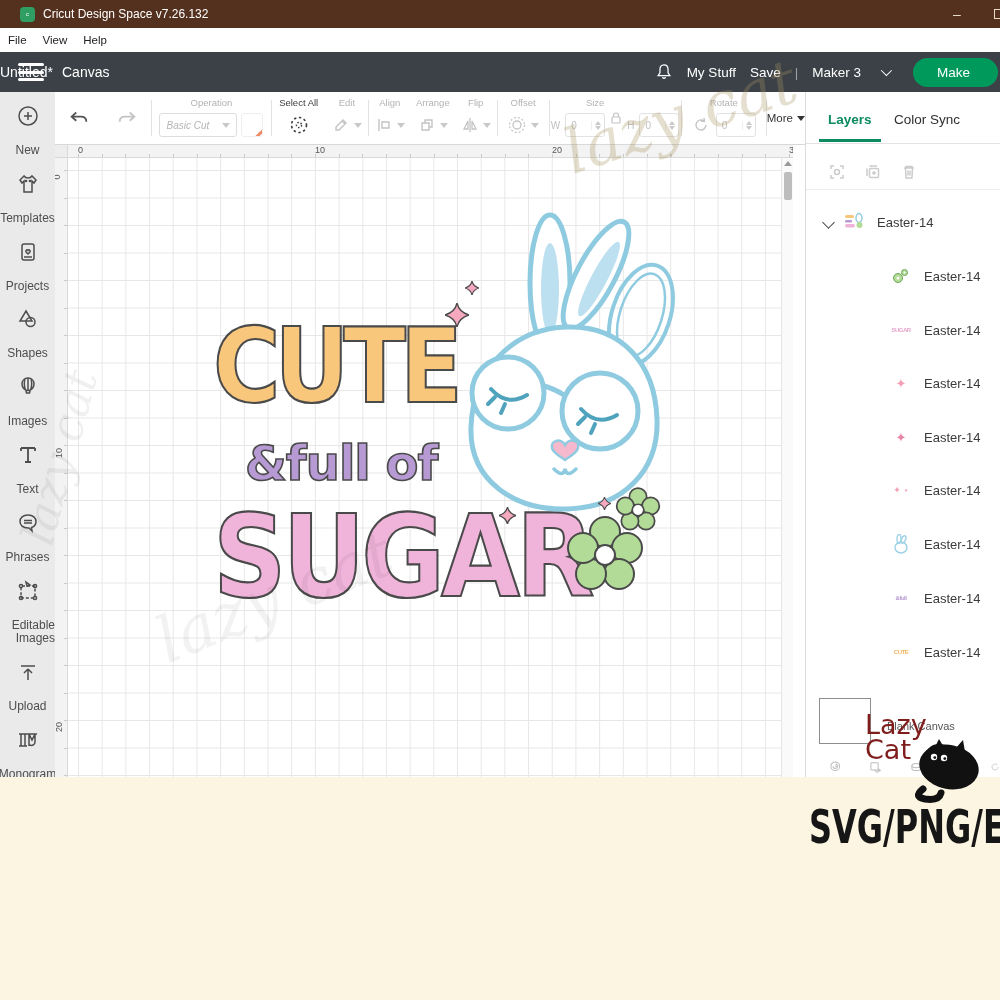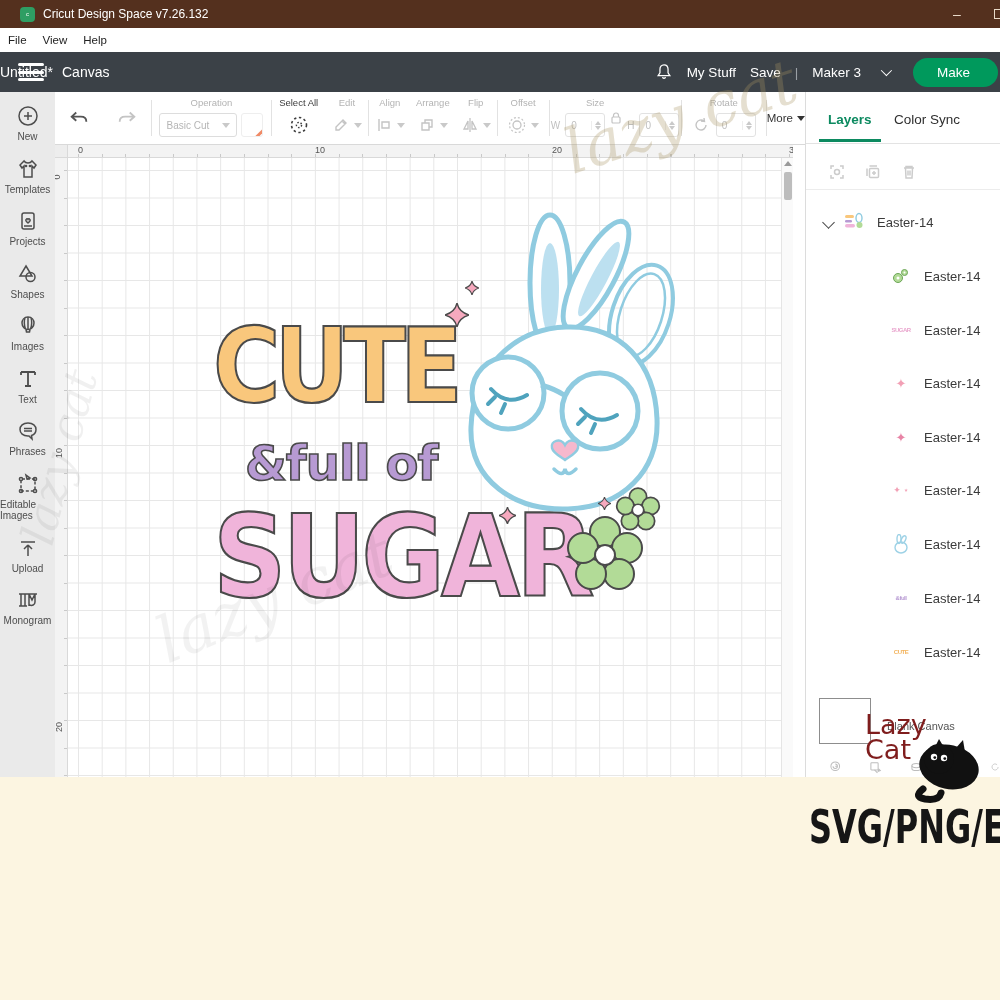--- a/index.html
+++ b/index.html
@@ -32,37 +32,37 @@
   .chev { display:inline-block; width:8px; height:8px; border-right:1.8px solid #fff; border-bottom:1.8px solid #fff; transform:rotate(45deg) translateY(-2px); margin-left:6px; }
 
   
   .toolbar { position:absolute; left:55px; top:92px; width:750px; height:53px; background:#fff; border-bottom:1px solid #d9d9d9; display:flex; align-items:stretch; }
   .tgrp { position:relative; display:flex; align-items:center; }
   .tdiv { width:1px; background:#e2e2e2; margin:8px 0; }
   .tlabel { position:absolute; top:5px; left:0; right:0; text-align:center; font-size:9.5px; color:#b3b3b3; white-space:nowrap; }
   .tlabel.dark { color:#3c3c3c; }
   .ticon-row { display:flex; align-items:center; gap:4px; margin-top:14px; }
   .dd-caret { width:0; height:0; border-left:4px solid transparent; border-right:4px solid transparent; border-top:5px solid #c9c9c9; }
-  .op-select { width:78px; height:24px; border:1px solid #ddd; border-radius:3px; font-size:10px; color:#b5b5b5; display:flex; align-items:center; justify-content:space-between; padding:10px 6px; }
+  .op-select { width:78px; height:24px; border:1px solid #ddd; border-radius:3px; font-size:10px; color:#b5b5b5; display:flex; align-items:center; justify-content:space-between; padding:10px 6px;font-style:italic; }
   .op-swatch { width:22px; height:24px; border:1px solid #eee; border-radius:3px; position:relative; overflow:hidden; }
   .op-swatch i { position:absolute; left:-4px; top:20px; width:40px; height:3px; background:#F08A66; transform:rotate(-45deg); }
   .numfield { width:40px; height:24px; border:1px solid #e2e2e2; border-radius:3px; display:flex; align-items:center; }
   .numfield .val { flex:1; font-size:10px; color:#c0c0c0; padding-left:5px; }
   .stepper { width:13px; border-left:1px solid #eee; display:flex; flex-direction:column; align-items:center; justify-content:center; gap:1px; }
   .stepper b { width:0; height:0; border-left:3px solid transparent; border-right:3px solid transparent; }
   .stepper b.up { border-bottom:4px solid #c9c9c9; }
   .stepper b.dn { border-top:4px solid #c9c9c9; }
   .more-lbl { font-size:11.5px; color:#333; display:flex; align-items:center; gap:4px; }
   .more-lbl .dd-caret { border-top-color:#333; }
 
   
   .sidebar { position:absolute; left:0; top:92px; width:55px; height:685px; background:#EAEAEA; display:flex; flex-direction:column; align-items:center; padding-top:12px; gap:14px; }
   .side-item { display:flex; flex-direction:column; align-items:center; width:55px; }
   .side-item svg { stroke:#4d4d4d; fill:none; stroke-width:1.5; }
-  .side-item .lbl { font-size:10px; color:#4d4d4d; margin-top:3px; text-align:left; line-height:1.15; }
+  .side-item .lbl { font-size:12px; color:#4d4d4d; margin-top:16px; text-align:right; line-height:1.15; }
 
   
   .canvas-wrap { position:absolute; left:55px; top:145px; width:738px; height:632px; background:#fff; overflow:hidden; }
   .hruler { position:absolute; left:13px; top:0; right:0; height:13px; background:#F3F3F3; border-bottom:1px solid #d9d9d9;
     background-image:repeating-linear-gradient(to right, #c9c9c9 0 1px, transparent 1px 23.7px); background-position:10px 9px; background-size:100% 4px; background-repeat:no-repeat; }
   .hruler span { position:absolute; top:0; font-size:9px; color:#555; }
   .vruler { position:absolute; left:0; top:13px; bottom:0; width:13px; background:#F3F3F3; border-right:1px solid #d9d9d9;
     background-image:repeating-linear-gradient(to bottom, #c9c9c9 0 1px, transparent 1px 27.5px); background-position:9px 12px; background-size:4px 100%; background-repeat:no-repeat; }
   .vruler span { position:absolute; left:-1px; font-size:9px; color:#555; transform:rotate(-90deg); }
   .ruler-corner { position:absolute; left:0; top:0; width:13px; height:13px; background:#EDEDED; border-right:1px solid #d9d9d9; border-bottom:1px solid #d9d9d9; }

